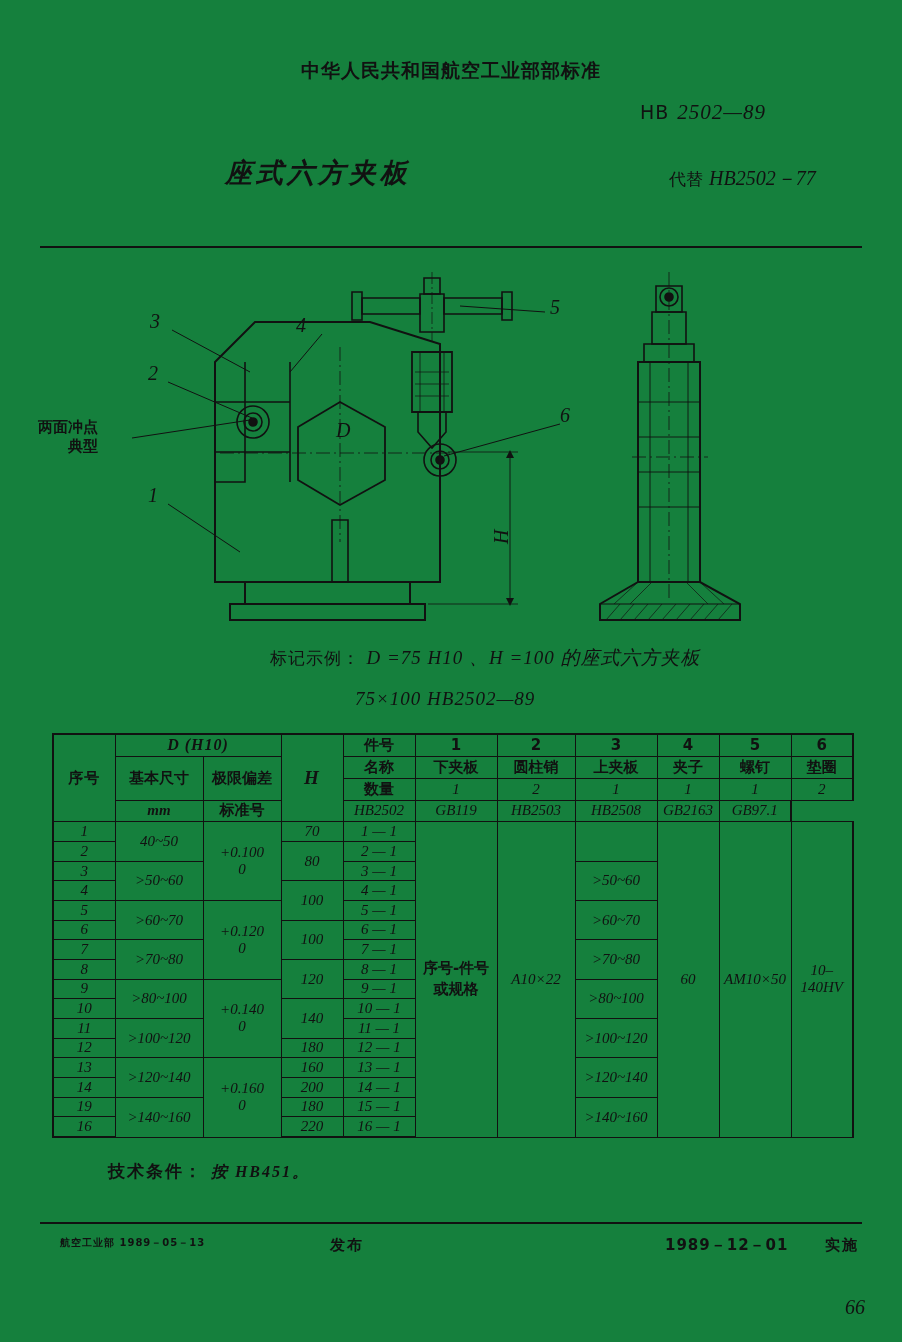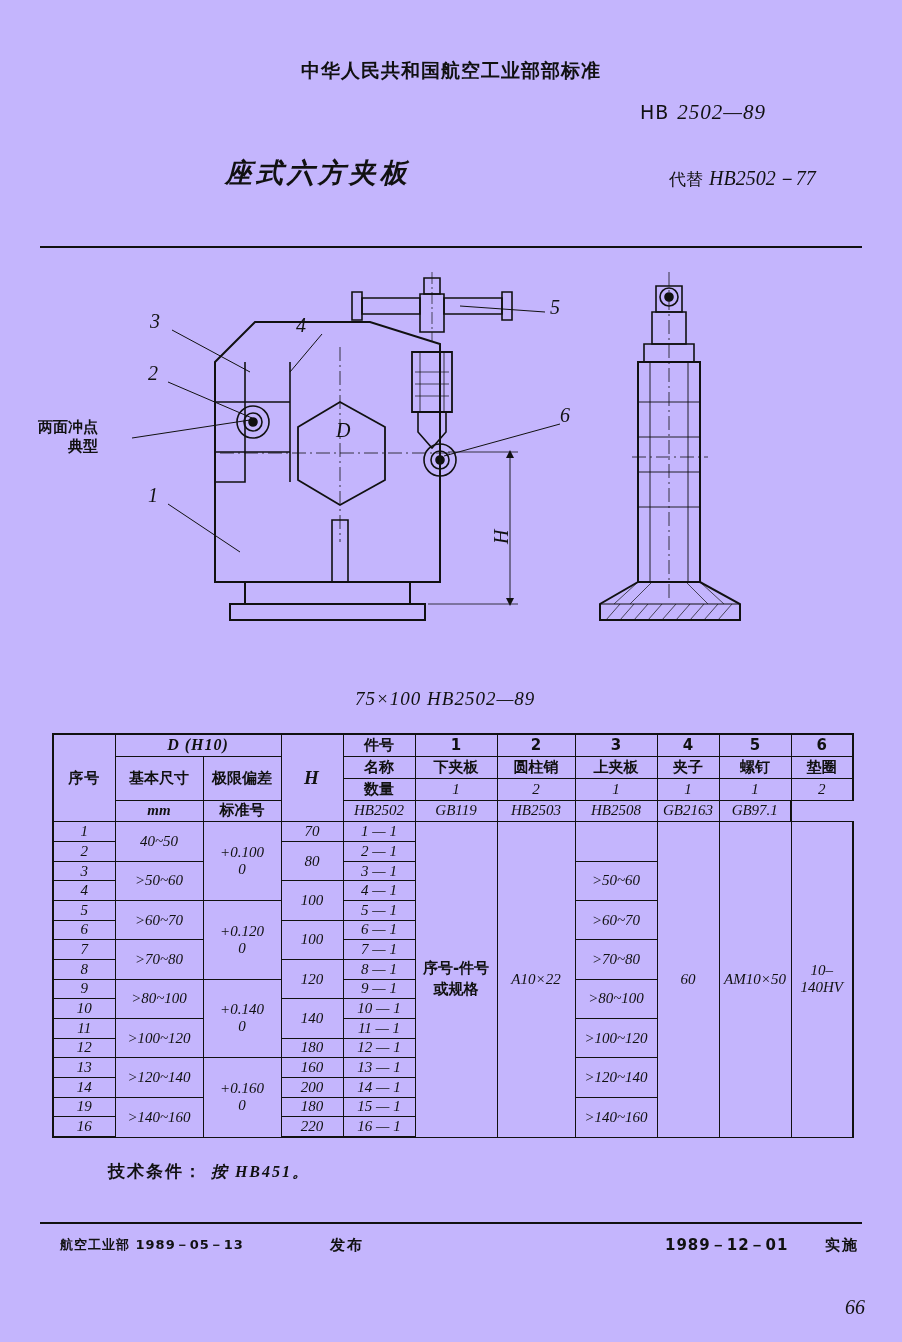--- a/index.html
+++ b/index.html
@@ -11,21 +11,21 @@
     width: 902px;
     height: 1342px;
     position: relative;
     font-family: "Liberation Serif", serif;
     color: #111;
     overflow: hidden;
   }
   .page {
     position: absolute;
     inset: 0;
-    background: #c4b5fd;
+    background: #15803d;
   }
 
   
   .hdr-title {
     position: absolute;
     left: 0; right: 0;
     top: 58px;
     text-align: center;
     font-family: "DejaVu Sans", sans-serif;
     font-weight: bold;
@@ -184,21 +184,21 @@
     letter-spacing: 2px;
   }
   .tech .code { font-family: "Liberation Serif", serif; font-style: italic; font-size: 16px; }
 
   
   .foot-left {
     position: absolute;
     left: 60px;
     top: 1236px;
     font-family: "DejaVu Sans", sans-serif;
-    font-size: 13px;
+    font-size: 10px;
     font-weight: bold;
     letter-spacing: 1px;
   }
   .foot-pub {
     position: absolute;
     left: 330px;
     top: 1236px;
     font-family: "DejaVu Sans", sans-serif;
     font-size: 15px;
     font-weight: bold;
@@ -338,20 +338,24 @@
     <div class="leader-label" style="left:256px; top:62px;">4</div>
     <div class="leader-label" style="left:510px; top:44px;">5</div>
     <div class="leader-label" style="left:520px; top:152px;">6</div>
 
     <div class="cn-note" style="left:-2px; top:166px;text-align:right;">
       <span>两面冲点</span><br>
       <span>典型</span>
     </div>
   </div>
 
+  <div class="mark-ex">
+    <span>标记示例：</span>
+    <i>D =75 H10 、H =100 的座式六方夹板</i>
+  </div>
   <div class="mark-ex2">75×100  HB2502—89</div>
 
   <div class="tbl-wrap">
     <table class="spec">
       <colgroup>
         <col style="width:62px">
         <col style="width:88px">
         <col style="width:78px">
         <col style="width:62px">
         <col style="width:72px">

